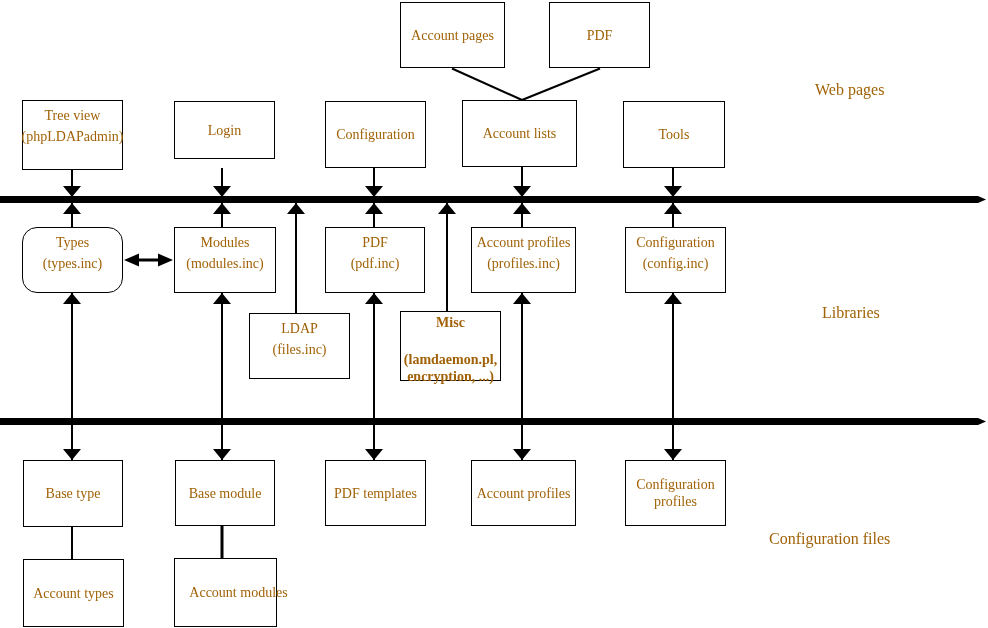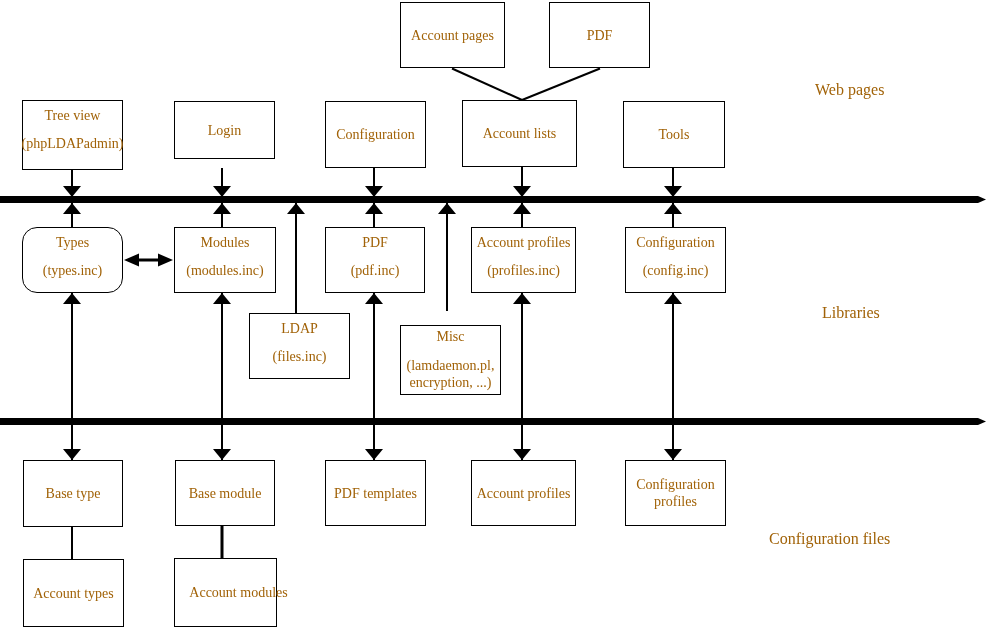--- a/index.html
+++ b/index.html
@@ -20,23 +20,23 @@
     display:flex;
     flex-direction:column;
     align-items:center;
     text-align:center;
     font-size:14px;
     line-height:17px;
     white-space:nowrap;
   }
   .box span{display:block;}
   .vc{justify-content:center;}
-  .tl{justify-content:flex-start;padding-top:6px;row-gap:11px;}
+  .tl{justify-content:flex-start;padding-top:6px;row-gap:4px;}
   .misc{justify-content:flex-start;padding-top:2px;}
-  .misc .grp{margin-top:12px;line-height:17px;}
+  .misc .grp{margin-top:20px;line-height:17px;}
   .layer-label{
     position:absolute;
     font-size:16px;
     line-height:28px;
     white-space:nowrap;
   }
 </style>
 </head>
 <body>
 
@@ -153,21 +153,21 @@
     <span>(profiles.inc)</span>
   </div>
   <div class="box tl" style="left:625px;top:227px;width:101px;height:66px;">
     <span>Configuration</span>
     <span>(config.inc)</span>
   </div>
   <div class="box tl" style="left:249px;top:313px;width:101px;height:66px;">
     <span>LDAP</span>
     <span>(files.inc)</span>
   </div>
-  <div class="box misc" style="left:400px;top:325px;width:101px;height:70px;">
+  <div class="box misc" style="left:400px;top:311px;width:101px;height:70px;font-weight:bold;">
     <span>Misc</span>
     <div class="grp">
       <span>(lamdaemon.pl,</span>
       <span>encryption, ...)</span>
     </div>
   </div>
 
   <div class="box vc" style="left:23px;top:460px;width:100px;height:67px;">
     <span>Base type</span>
   </div>

